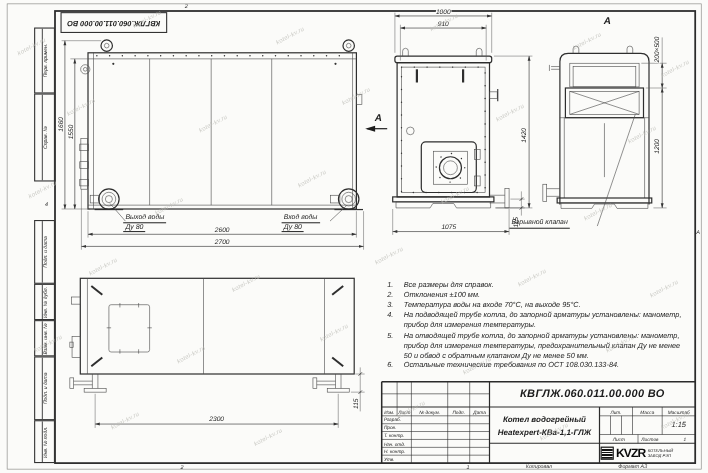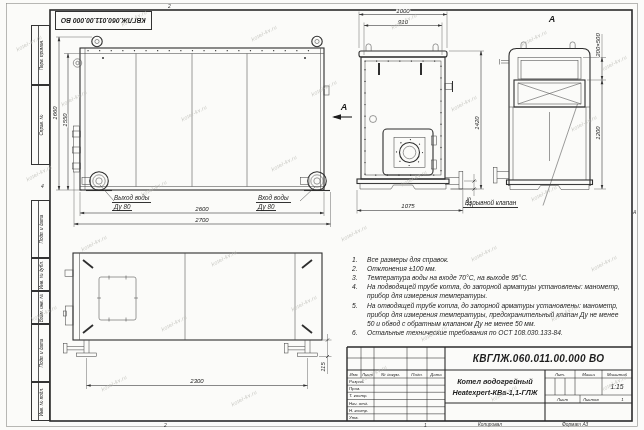--- a/index.html
+++ b/index.html
@@ -396,20 +396,28 @@
 <div class="tbt left" style="left:349px;top:399.5px;width:26px;height:7.2px;">Нач. отд.</div>
 <div class="tbt left" style="left:349px;top:406.7px;width:26px;height:7.2px;">Н. контр.</div>
 <div class="tbt left" style="left:349px;top:413.8px;width:26px;height:7.2px;">Утв.</div>
 <div class="tbt" style="left:545px;top:370px;width:30px;height:8px;">Лит.</div>
 <div class="tbt" style="left:575px;top:370px;width:27px;height:8px;">Масса</div>
 <div class="tbt" style="left:602px;top:370px;width:30px;height:8px;">Масштаб</div>
 <div class="tbt" id="tb-scale" style="left:602px;top:378px;width:30px;height:17px;">1:15</div>
 <div class="tbt" style="left:545px;top:395px;width:35px;height:8px;">Лист</div>
 <div class="tbt left" style="left:583px;top:395px;width:30px;height:8px;">Листов</div>
 <div class="tbt" style="left:613px;top:395px;width:19px;height:8px;">1</div>
+<div id="logo-box">
+  <div id="logo-icon"></div>
+  <span id="logo-word">KVZR</span>
+  <div id="logo-sub">
+    <div>КОТЕЛЬНЫЙ</div>
+    <div>ЗАВОД РЭП</div>
+  </div>
+</div>
 <span class="fold" style="left:478px;top:421.5px;font-size:4.8px;">Копировал</span>
 <span class="fold" style="left:562px;top:421.5px;font-size:4.8px;">Формат А3</span>
 
 <div id="wm" class="abs" style="left:0;top:0;width:644px;height:430px;pointer-events:none;">
       <span class="wm" style="left: 15px; top: 40px;">kotel-kv.ru</span>
       <span class="wm" style="left: 120px; top: 15px;">kotel-kv.ru</span>
       <span class="wm" style="left: 250px; top: 30px;">kotel-kv.ru</span>
       <span class="wm" style="left: 390px; top: 18px;">kotel-kv.ru</span>
       <span class="wm" style="left: 520px; top: 35px;">kotel-kv.ru</span>
       <span class="wm" style="left: 600px; top: 60px;">kotel-kv.ru</span>

